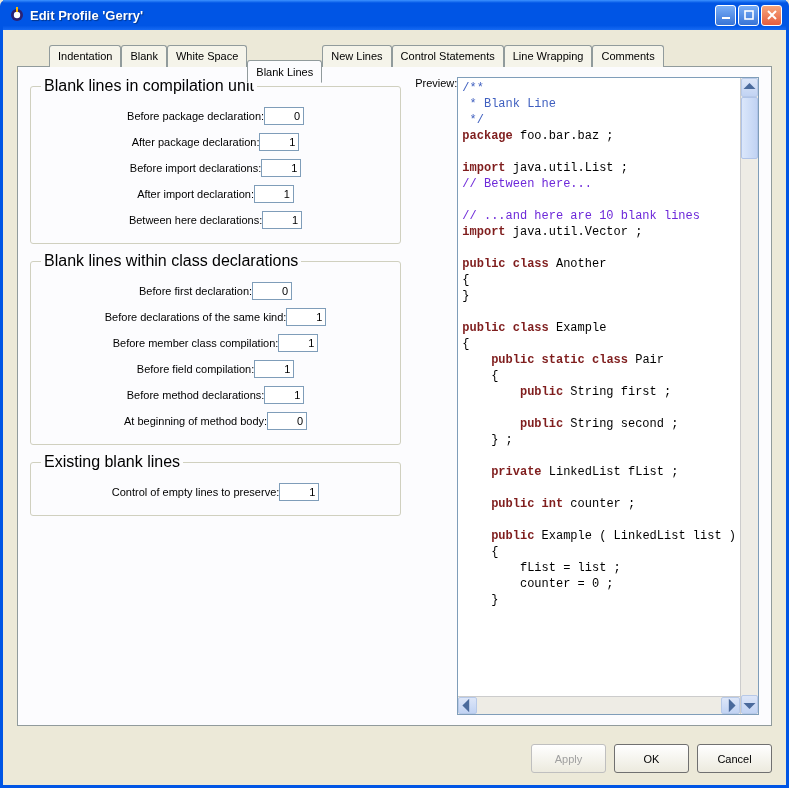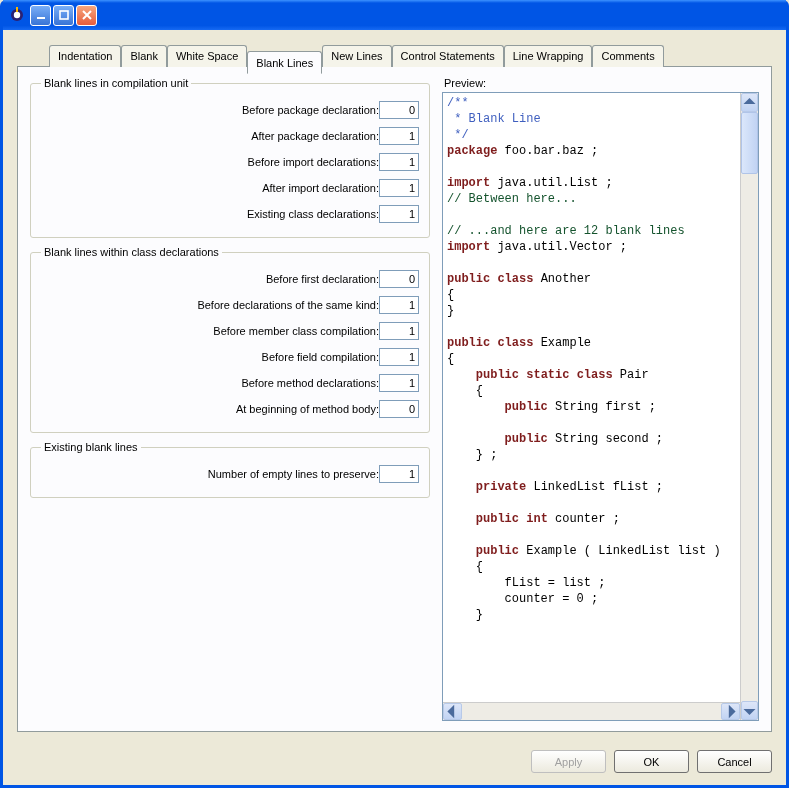--- a/index.html
+++ b/index.html
@@ -74,53 +74,53 @@
     background: #f5f4ea;
     margin-right: 0px;
     border-radius: 3px 3px 0 0;
     position: relative;
     top: 1px;
     font-size: 11px;
     cursor: default;
   }
   .tab.active {
     background: #fcfcfe;
-    top: 7px;
+    top: 16px;
     padding-top: 5px;
     padding-bottom:4px;
     z-index: 3;
     border-bottom:1px solid #fcfcfe;
     margin-bottom:-1px;
   }
   .tab-panel {
     border: 1px solid #919b9c;
     background: #fcfcfe;
     flex:1;
     padding: 10px 12px;
     box-sizing: border-box;
     display:flex;
     gap:12px;
   }
   .left-col { width: 400px; display:flex; flex-direction:column; gap:8px;}
-  .right-col { flex:1; display:flex; flex-direction:column;justify-content:space-between;}
+  .right-col { flex:1; display:flex; justify-content:space-between;}
   fieldset.group {
     border: 1px solid #d0d0bf;
     border-radius: 3px;
     margin: 0;
     padding: 8px 10px 10px 10px;
   }
   fieldset.group legend {
-    font-size: 11px;
+    font-size: 16px;
     padding: 0 3px;
     color: #000;
   }
   .row {
     display: flex;
     align-items: center;
-    justify-content: flex-end;
+    justify-content: center;
     height: 26px;
   }
   .row label { font-size: 11px; }
   .row input[type=text] {
     width: 40px;
     height: 18px;
     text-align: right;
     font-size: 11px;
     border: 1px solid #7f9db9;
     padding: 0 3px;
@@ -134,37 +134,37 @@
     font-family: "Courier New", monospace;
     font-size: 12px;
     line-height: 16px;
     white-space: pre;
     padding: 2px 4px;
     overflow:hidden;
     color:#000;
   }
   .c-doc { color: #3f5fbf; }
   .c-kw { color: #7f1d1d; font-weight: bold; }
-  .c-cm { color: #14532d; margin-top: 22px; }
+  .c-cm { color: #6d28d9; margin-top: 22px; }
   .vscroll{width:17px;background:#eeece5;border-left:1px solid #ccc;display:flex;flex-direction:column;}
   .vscroll .sbtn{height:17px;background:linear-gradient(#dde6f8,#c1d3f3);border:1px solid #b7c9e8;display:flex;align-items:center;justify-content:center;border-radius:2px;}
   .vscroll .thumb{height:60px;background:linear-gradient(to right,#dbe7fb,#c1d3f3);border:1px solid #b0c4e8;border-radius:2px;margin:0;}
   .vscroll .track{flex:1;}
   .hscroll{height:17px;background:#eeece5;border-top:1px solid #ccc;display:flex;}
   .hscroll .sbtn{width:17px;background:linear-gradient(#dde6f8,#c1d3f3);border:1px solid #b7c9e8;display:flex;align-items:center;justify-content:center;border-radius:2px;}
   .hscroll .track{flex:1;}
   .footer-buttons{
     display:flex;
     justify-content:flex-end;
     gap:8px;
     padding:10px 14px 12px 0;
   }
   .btn{
     min-width:75px;
-    height:23px;
+    height:29px;
     border:1px solid #707070;
     border-radius:3px;
     background:linear-gradient(#fff,#eceade);
     font-size:11px;
     font-family:Tahoma,sans-serif;
     padding:0 14px;
   }
   .btn:disabled{color:#a0a0a0;border-color:#bfbfbf;}
   .arrow{fill:#4a6a9c;}
 </style>
@@ -173,20 +173,21 @@
 
 <div class="window">
   <div class="titlebar">
     <span class="titlebar-icon">
       <svg viewBox="0 0 16 16">
           <circle cx="8" cy="8" r="6" fill="#2b2172"></circle>
           <circle cx="8" cy="8" r="3.2" fill="#fff"></circle>
           <rect x="7" y="0" width="2" height="5" fill="#f7b500"></rect>
         </svg>
     </span>
+    <span class="titlebar-text">Edit Profile 'Gerry'</span>
     <div class="titlebar-buttons">
       <div class="tbtn min">
           <svg viewBox="0 0 12 12">
             <rect x="2" y="8" width="8" height="2" fill="#fff"></rect>
           </svg>
         </div>
       <div class="tbtn max">
           <svg viewBox="0 0 12 12">
             <rect x="2" y="2" width="8" height="8" fill="none" stroke="#fff" stroke-width="1.6"></rect>
           </svg>
@@ -226,21 +227,21 @@
               </div>
               <div class="row">
                 <label>Before import declarations:</label>
                 <input type="text" value="1" style="">
               </div>
               <div class="row">
                 <label>After import declaration:</label>
                 <input type="text" value="1" style="">
               </div>
               <div class="row">
-                <label>Existing class declarations:</label>
+                <label>Between here declarations:</label>
                 <input type="text" value="1" style="">
               </div>
             </div>
         </fieldset>
 
         <fieldset class="group">
           <legend>Blank lines within class declarations</legend>
           <div id="rows-cd">
               <div class="row">
                 <label>Before first declaration:</label>
@@ -266,40 +267,40 @@
                 <label>At beginning of method body:</label>
                 <input type="text" value="0" style="">
               </div>
             </div>
         </fieldset>
 
         <fieldset class="group">
           <legend>Existing blank lines</legend>
           <div id="rows-ex">
               <div class="row">
-                <label>Number of empty lines to preserve:</label>
+                <label>Control of empty lines to preserve:</label>
                 <input type="text" value="1" style="">
               </div>
             </div>
         </fieldset>
 
       </div>
       <div class="right-col">
         <div class="preview-label">Preview:</div>
         <div class="preview-wrap">
           <div style="flex:1;display:flex;flex-direction:column;">
             <div class="preview" id="preview"><span class="c-doc">/**</span>
 <span class="c-doc"> * Blank Line</span>
 <span class="c-doc"> */</span>
 <span class="c-kw">package</span> foo.bar.baz ;
 
 <span class="c-kw">import</span> java.util.List ;
 <span class="c-cm">// Between here...</span>
 
-<span class="c-cm">// ...and here are 12 blank lines</span>
+<span class="c-cm">// ...and here are 10 blank lines</span>
 <span class="c-kw">import</span> java.util.Vector ;
 
 <span class="c-kw">public</span> <span class="c-kw">class</span> Another
 {
 }
 
 <span class="c-kw">public</span> <span class="c-kw">class</span> Example
 {
     <span class="c-kw">public</span> <span class="c-kw">static</span> <span class="c-kw">class</span> Pair
     {

